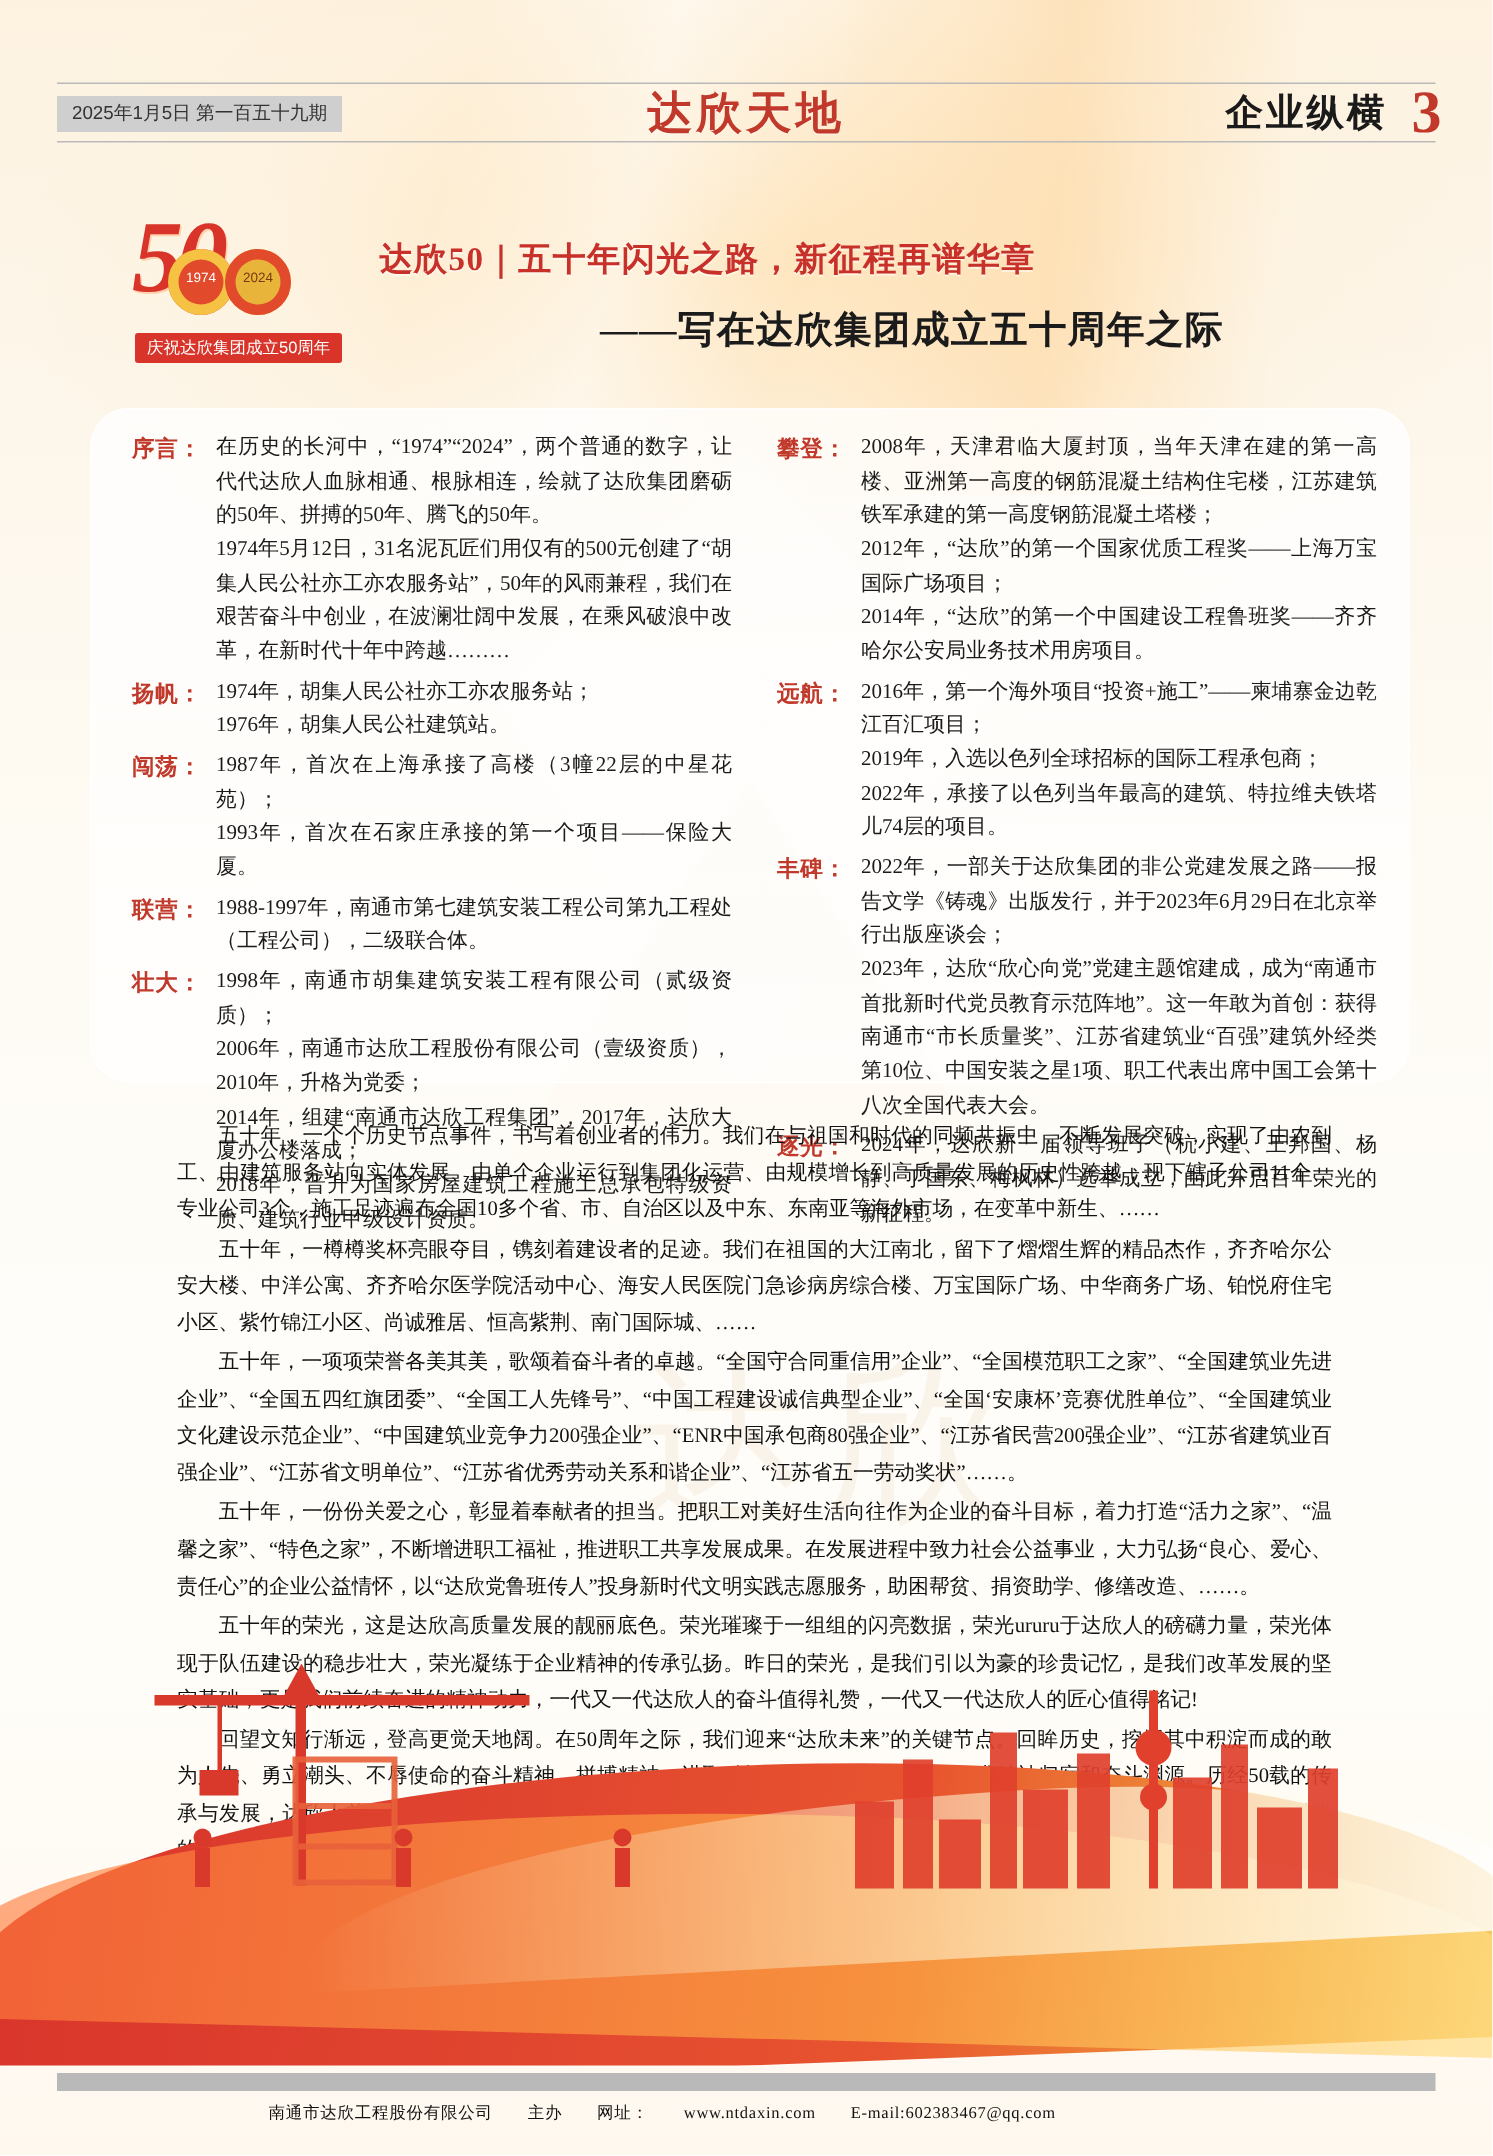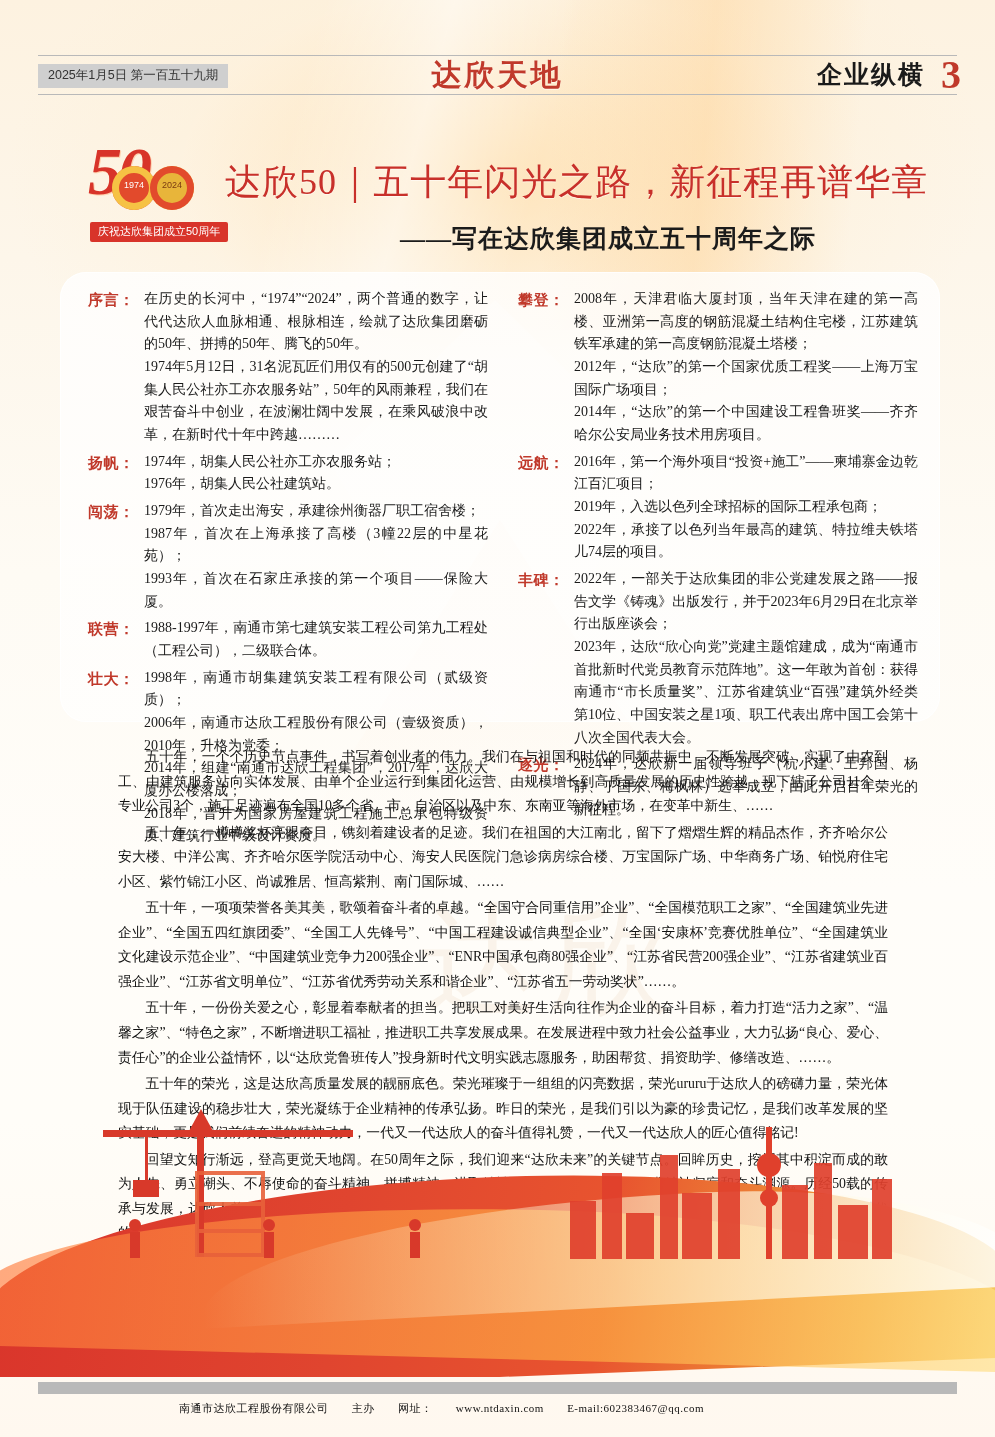--- a/index.html
+++ b/index.html
@@ -124,23 +124,24 @@
     background: #d8342a; color: #fff; font-size: 11px;
     padding: 2px 8px 3px 8px; border-radius: 2px; white-space: nowrap;
     font-family: "Liberation Sans", sans-serif;
   }
 
   
   .title-wrap {
     position: absolute; left: 225px; top: 158px; width: 700px;
   }
   .title-line1 {
-    font-size: 36px; font-weight: normal; color: #c8302a;
+    font-size: 22px; font-weight: bold; color: #c8302a;
     letter-spacing: 1px; white-space: nowrap;
     text-shadow: 0 1px 0 rgba(255,255,255,.5);
+    margin-left: 28px;
   }
   .title-line2 {
     margin-top: 15px; padding-left: 175px;
     font-size: 25px; font-weight: bold; color: #1b1b1b;
     letter-spacing: 1px; white-space: nowrap;
   }
 
   
   .panel {
     position: absolute; left: 60px; top: 272px; width: 880px; height: 450px;
@@ -291,21 +292,20 @@
         <div class="entry">
           <div class="key">扬帆：</div>
           <div class="val">
             <p>1974年，胡集人民公社亦工亦农服务站；</p>
             <p>1976年，胡集人民公社建筑站。</p>
           </div>
         </div>
         <div class="entry">
           <div class="key">闯荡：</div>
           <div class="val">
-            <p>1979年，首次走出海安，承建徐州衡器厂职工宿舍楼；</p>
             <p>1987年，首次在上海承接了高楼（3幢22层的中星花苑）；</p>
             <p>1993年，首次在石家庄承接的第一个项目——保险大厦。</p>
           </div>
         </div>
         <div class="entry">
           <div class="key">联营：</div>
           <div class="val">
             <p>1988-1997年，南通市第七建筑安装工程公司第九工程处（工程公司），二级联合体。</p>
           </div>
         </div>

